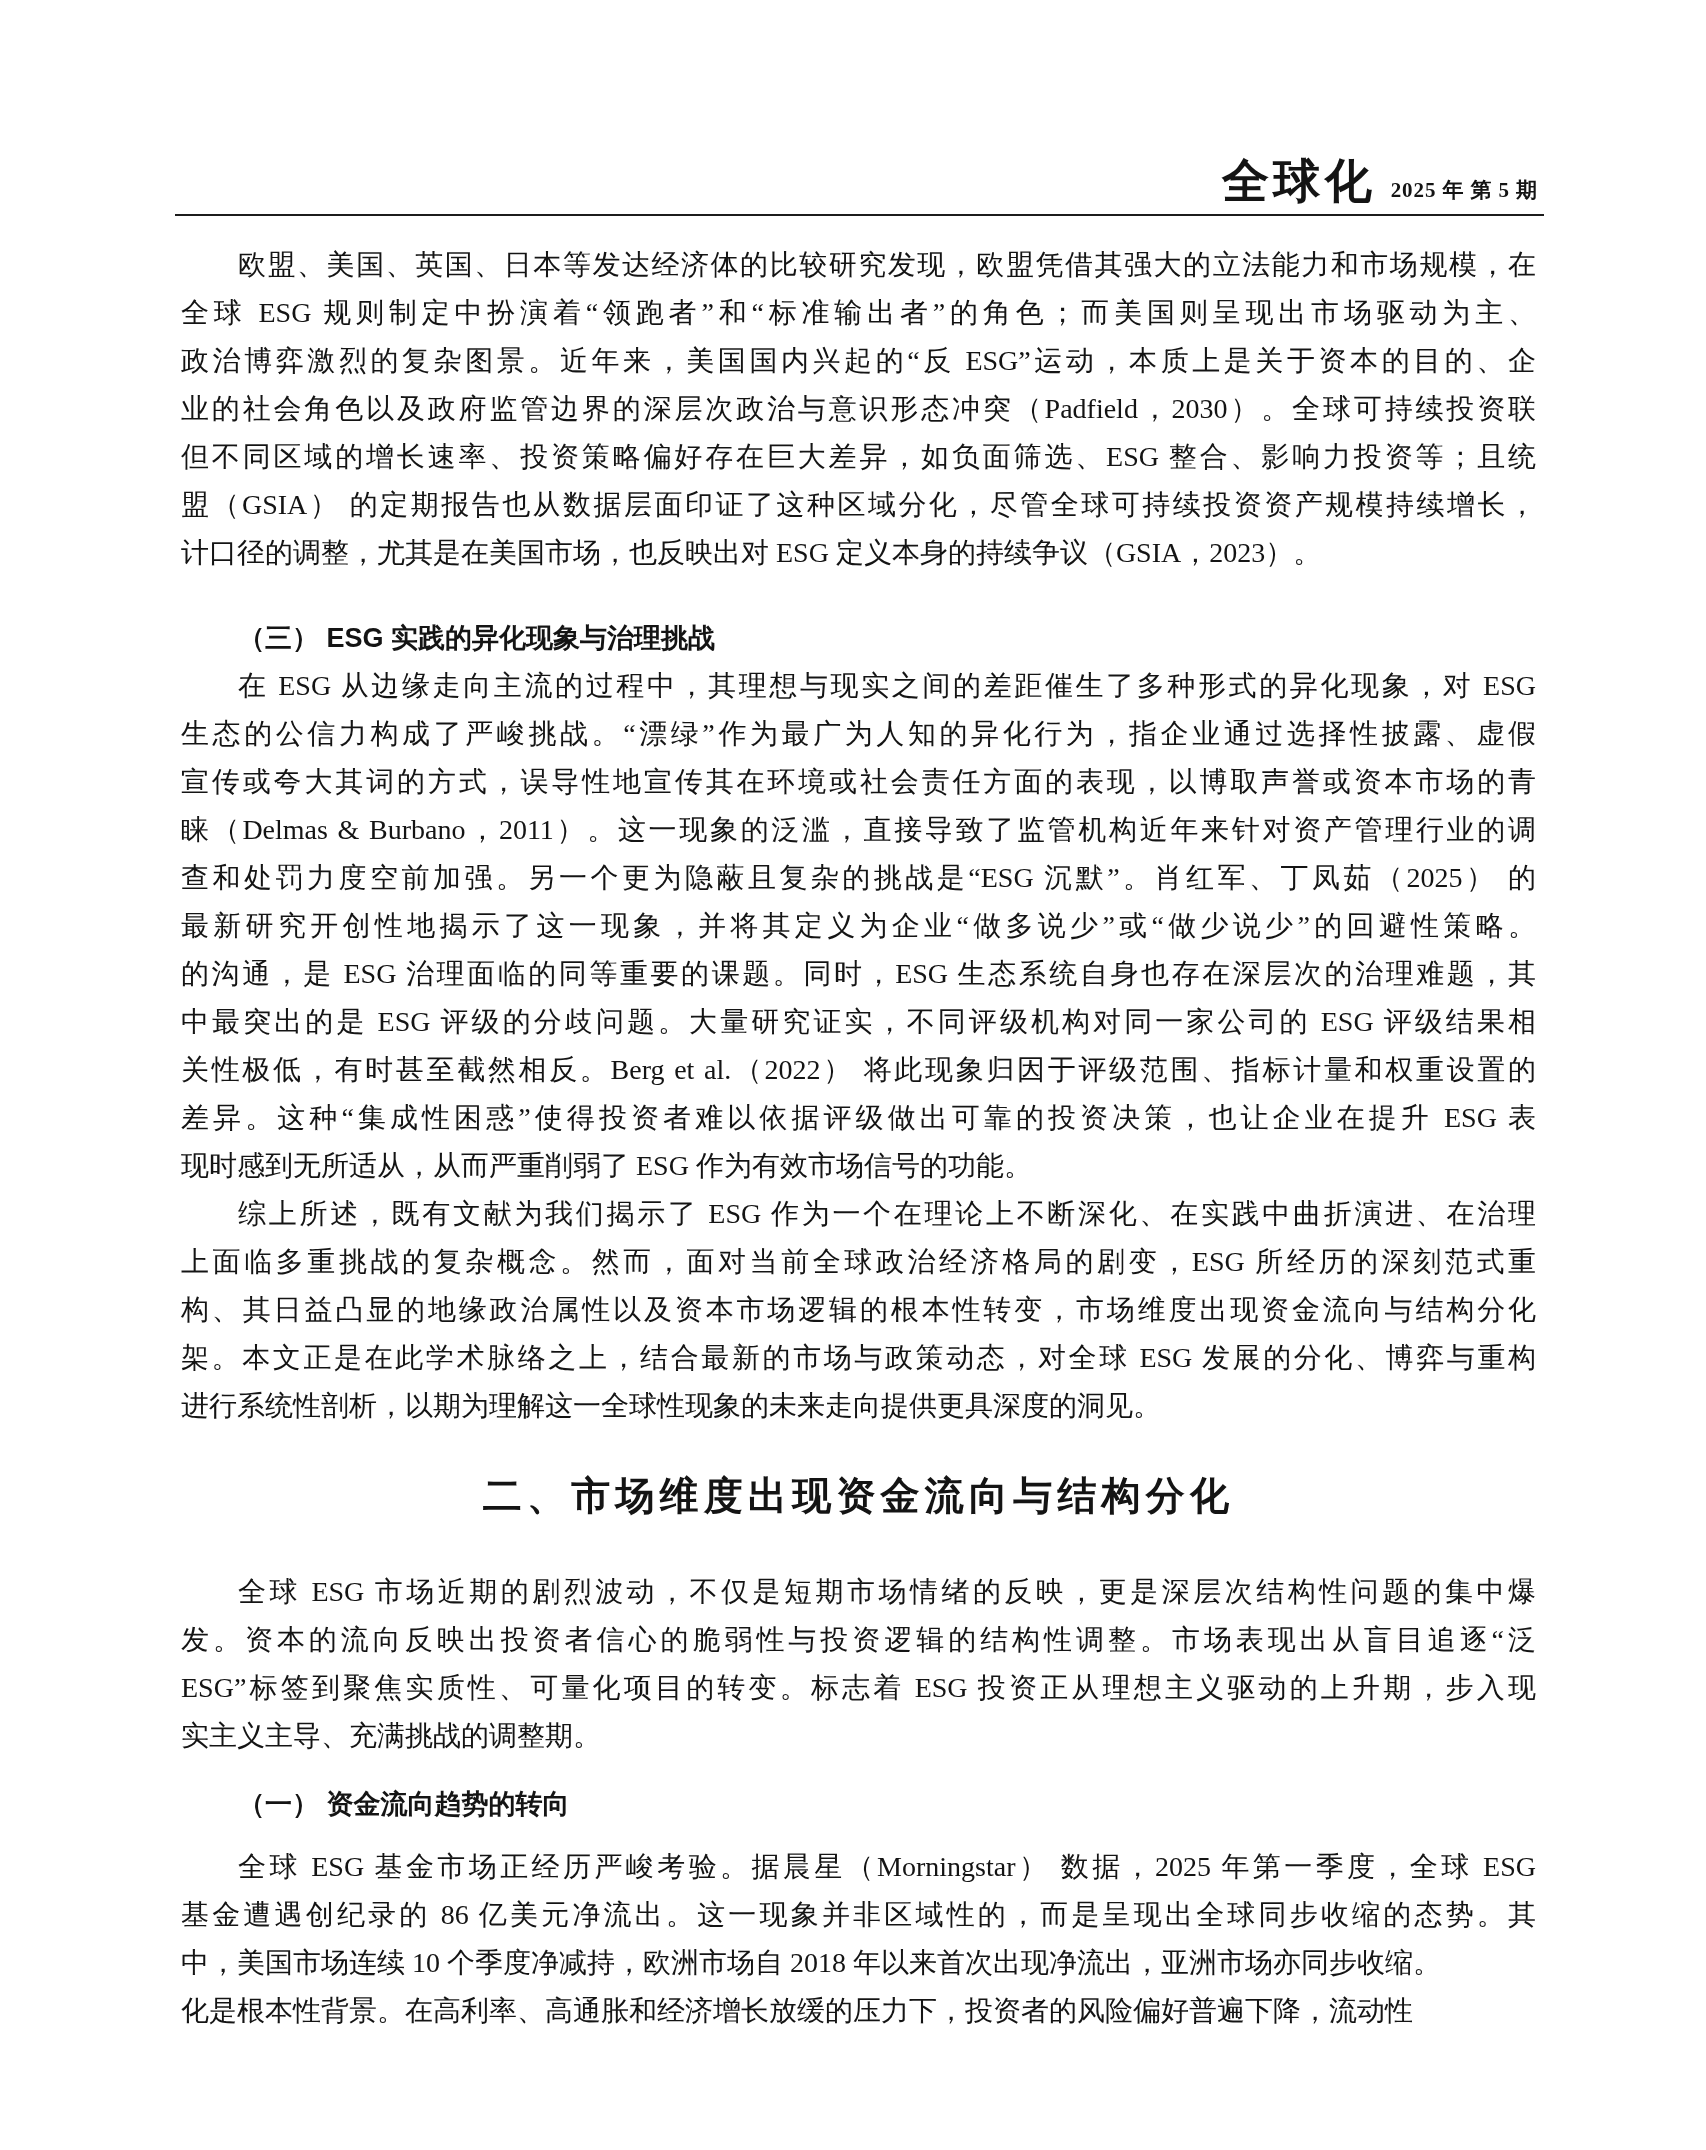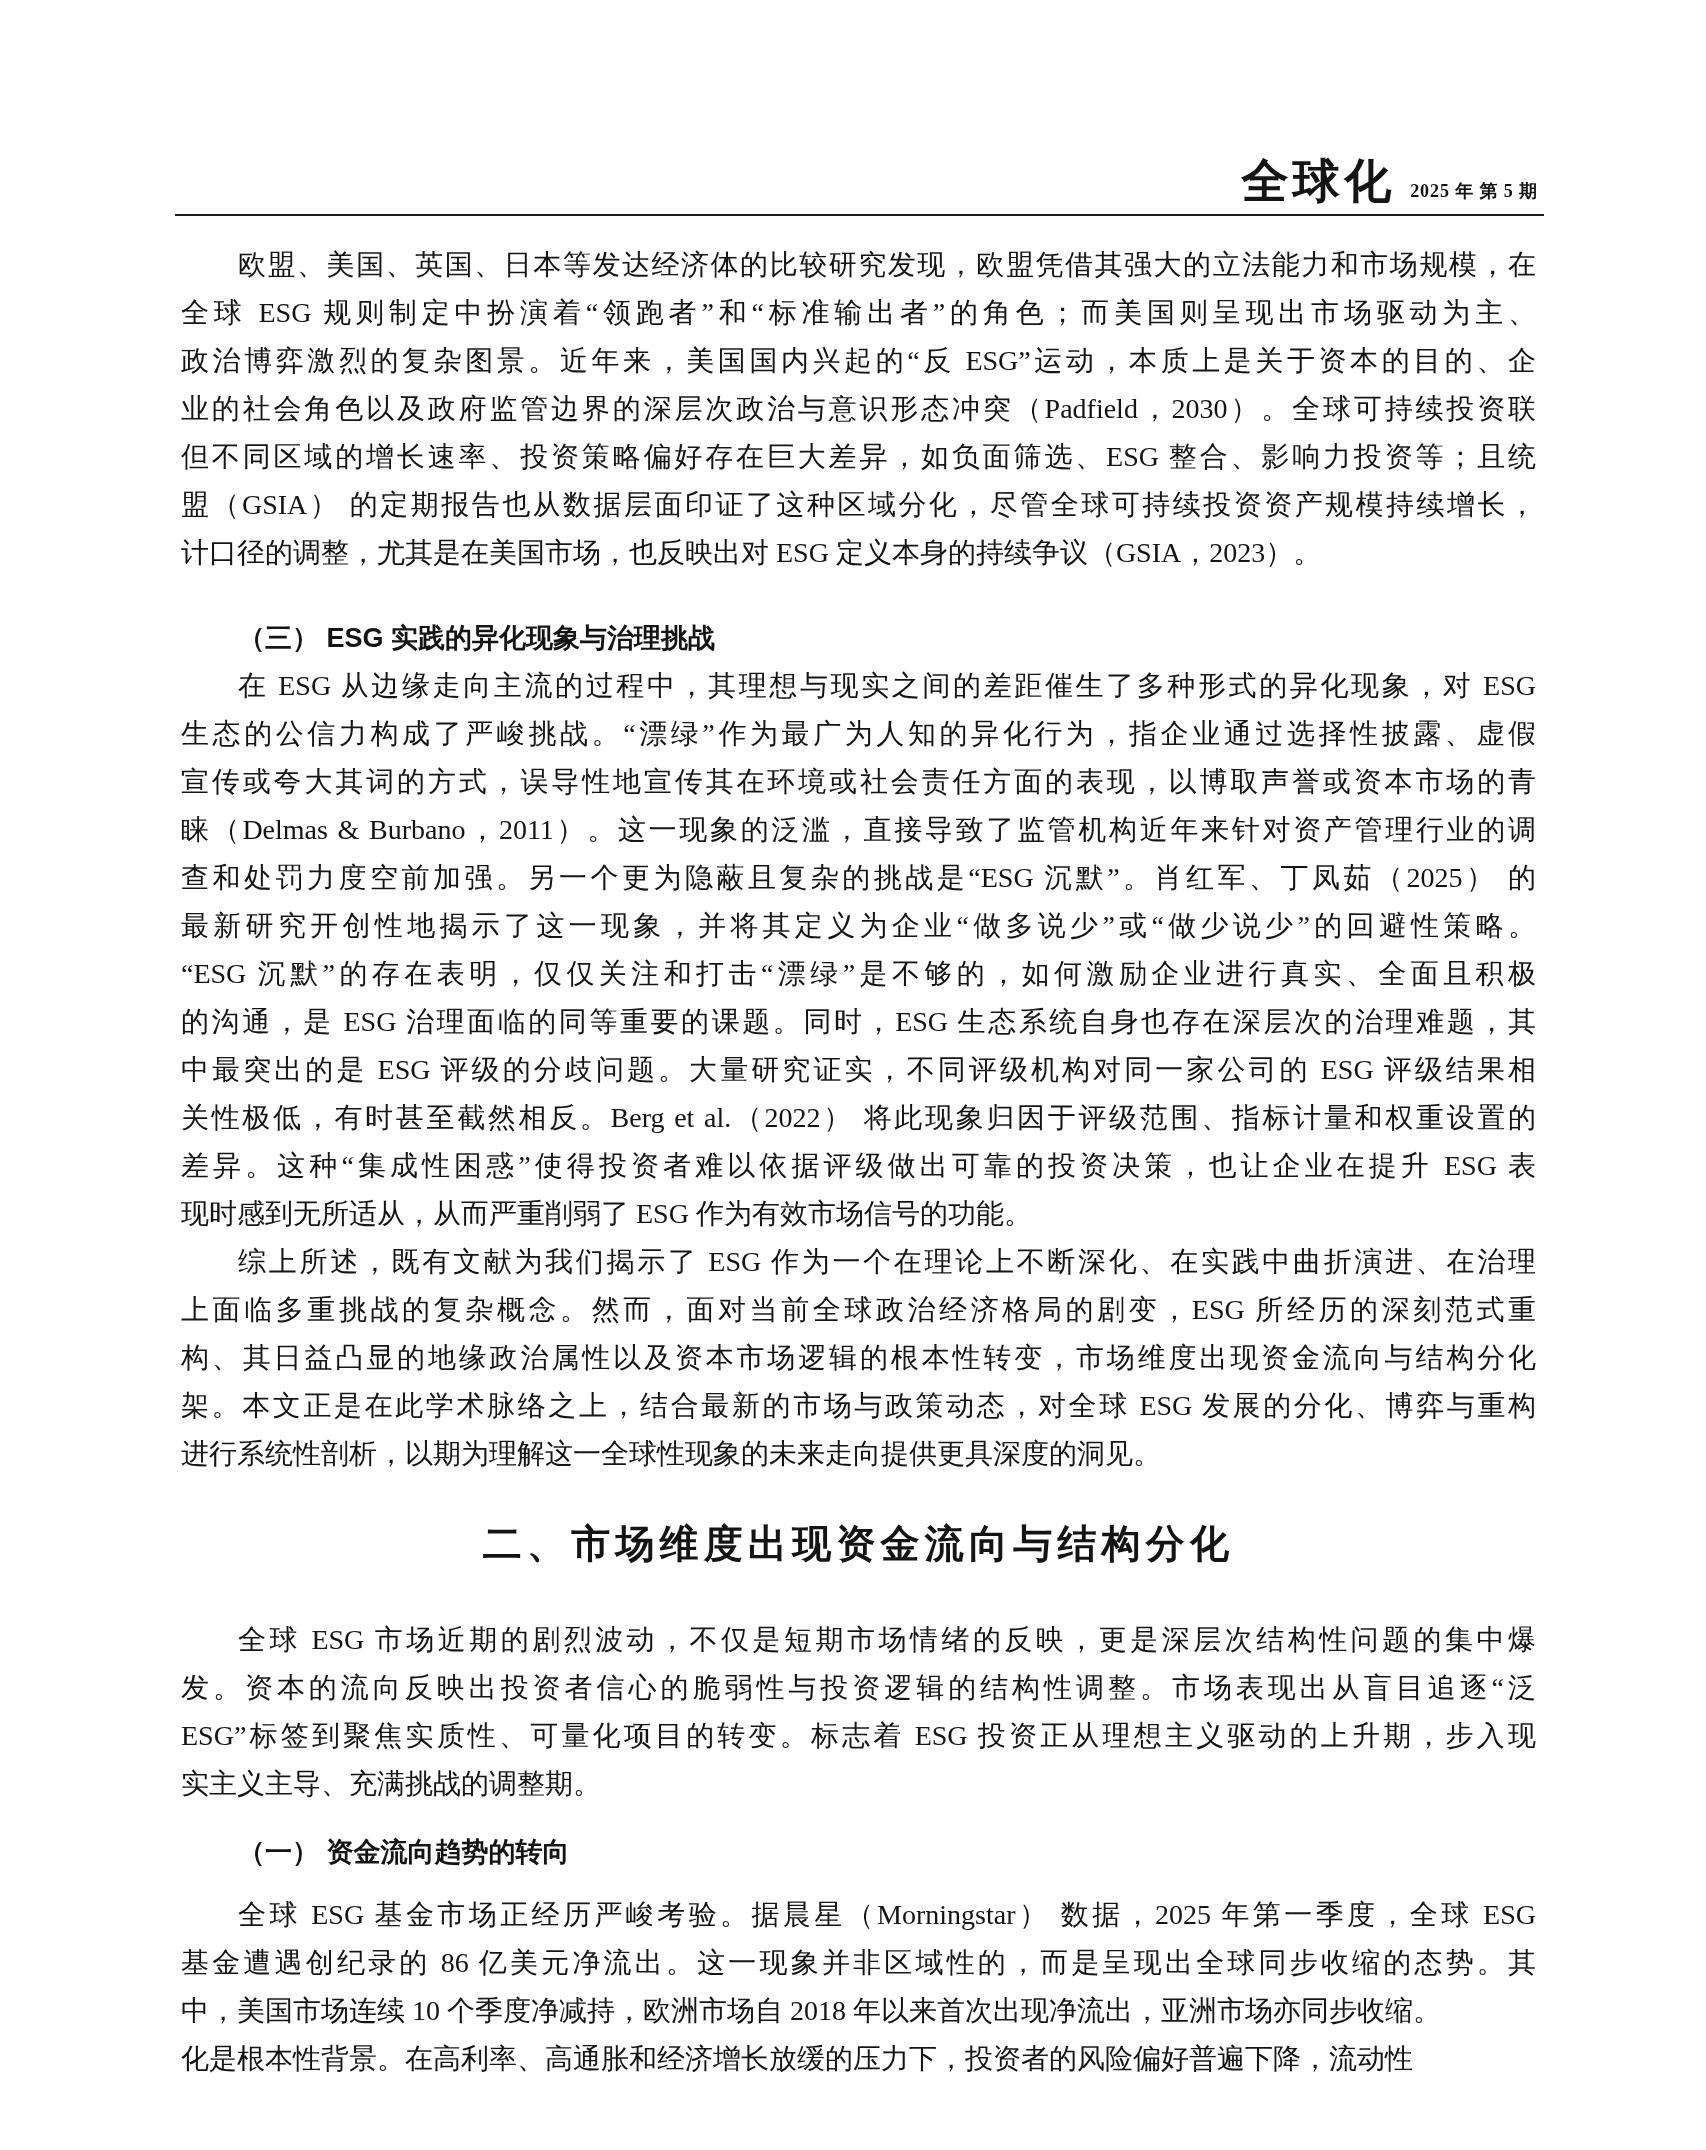--- a/index.html
+++ b/index.html
@@ -18,21 +18,21 @@
     position:absolute;top:150px;left:181px;right:169px;
     text-align:right;white-space:nowrap;
   }
   .journal-name{
     display:inline-block;
     font-size:47px;font-weight:900;letter-spacing:4.3px;
     vertical-align:baseline;
   }
   .issue-info{
     display:inline-block;
-    font-size:18px;font-weight:700;margin-left:13px;letter-spacing:0.9px;
+    font-size:21px;font-weight:700;margin-left:13px;letter-spacing:0.9px;
     vertical-align:baseline;
   }
   .header-rule{
     position:absolute;top:214px;left:175px;right:163px;height:2.2px;
     background:#1c1c1c;
   }
 
   
   .article{position:absolute;top:229px;left:181px;right:171px;}
   .para{margin:0;}
@@ -85,21 +85,20 @@
 
     <div class="sub-heading" id="h3">（三） ESG 实践的异化现象与治理挑战</div>
 
     <div class="para" id="p2">
         <div class="line first">在 ESG 从边缘走向主流的过程中，其理想与现实之间的差距催生了多种形式的异化现象，对 ESG</div>
         <div class="line">生态的公信力构成了严峻挑战。“漂绿”作为最广为人知的异化行为，指企业通过选择性披露、虚假</div>
         <div class="line">宣传或夸大其词的方式，误导性地宣传其在环境或社会责任方面的表现，以博取声誉或资本市场的青</div>
         <div class="line">睐（Delmas &amp; Burbano，2011）。这一现象的泛滥，直接导致了监管机构近年来针对资产管理行业的调</div>
         <div class="line">查和处罚力度空前加强。另一个更为隐蔽且复杂的挑战是“ESG 沉默”。肖红军、丁凤茹（2025） 的</div>
         <div class="line">最新研究开创性地揭示了这一现象，并将其定义为企业“做多说少”或“做少说少”的回避性策略。</div>
-        <div class="line">“ESG 沉默”的存在表明，仅仅关注和打击“漂绿”是不够的，如何激励企业进行真实、全面且积极</div>
         <div class="line">的沟通，是 ESG 治理面临的同等重要的课题。同时，ESG 生态系统自身也存在深层次的治理难题，其</div>
         <div class="line">中最突出的是 ESG 评级的分歧问题。大量研究证实，不同评级机构对同一家公司的 ESG 评级结果相</div>
         <div class="line">关性极低，有时甚至截然相反。Berg et al.（2022） 将此现象归因于评级范围、指标计量和权重设置的</div>
         <div class="line">差异。这种“集成性困惑”使得投资者难以依据评级做出可靠的投资决策，也让企业在提升 ESG 表</div>
         <div class="line last">现时感到无所适从，从而严重削弱了 ESG 作为有效市场信号的功能。</div>
       </div>
 
     <div class="para" id="p3">
         <div class="line first">综上所述，既有文献为我们揭示了 ESG 作为一个在理论上不断深化、在实践中曲折演进、在治理</div>
         <div class="line">上面临多重挑战的复杂概念。然而，面对当前全球政治经济格局的剧变，ESG 所经历的深刻范式重</div>

